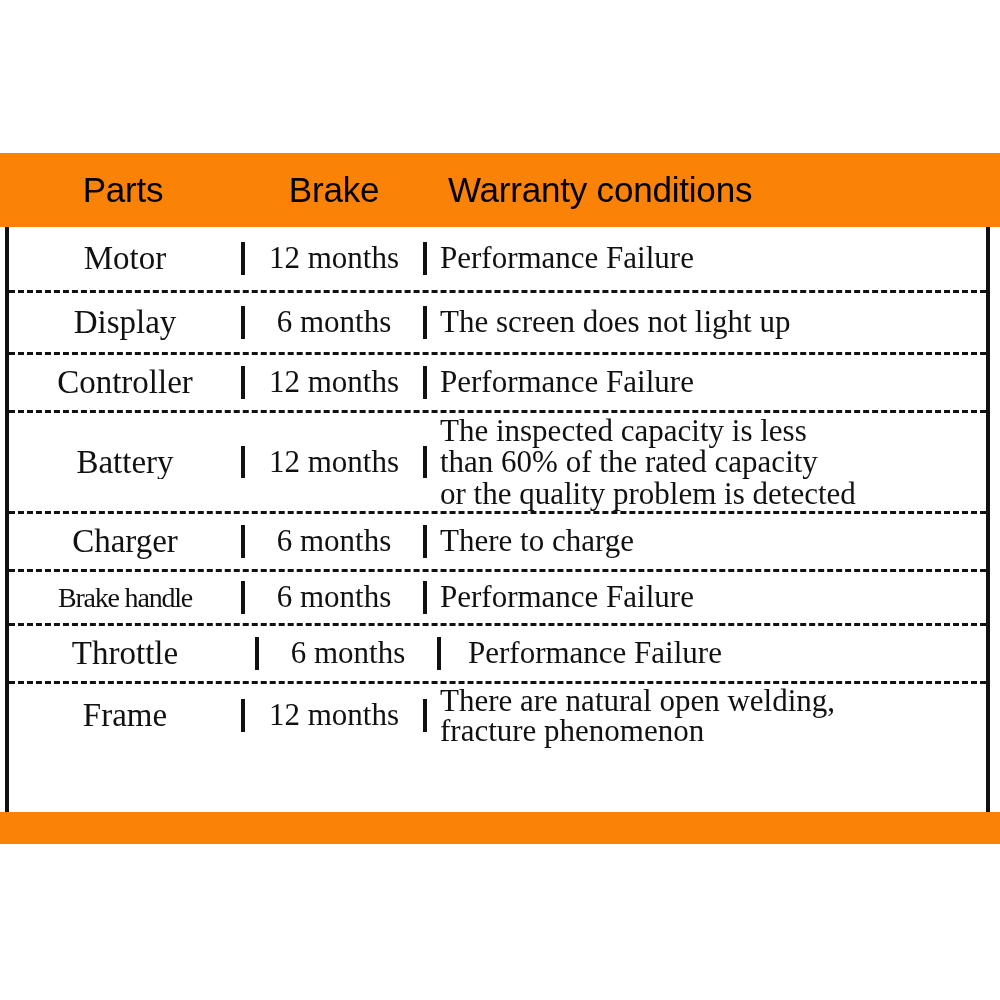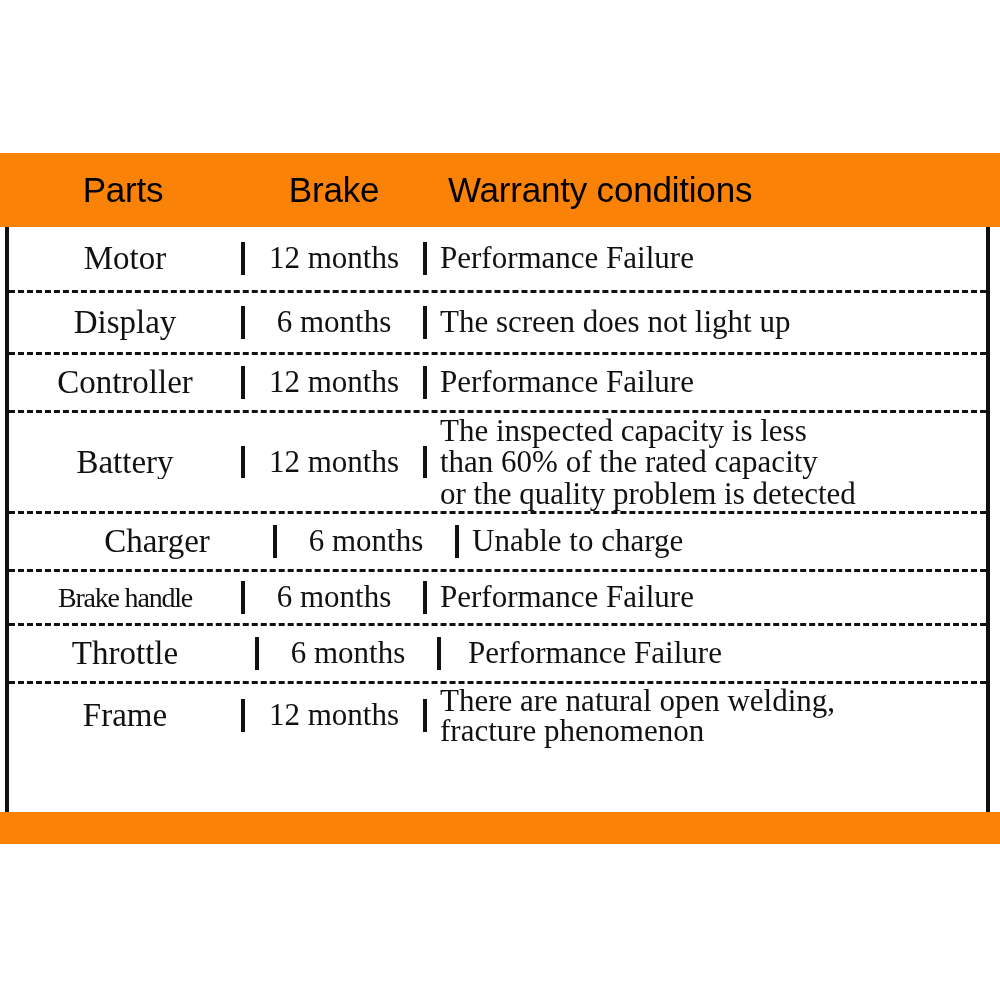--- a/index.html
+++ b/index.html
@@ -112,21 +112,21 @@
   .c-cond .ln {
     display: block;
     white-space: nowrap;
   }
 
   
   #row-0 { height: 63px; }
   #row-1 { height: 62px; }
   #row-2 { height: 58px; }
   #row-3 { height: 101px; }
-  #row-4 { height: 58px; padding-left: 32px; }
+  #row-4 { height: 58px; }
   #row-5 { height: 54px; }
   #row-6 { height: 58px; gap: 14px; }
   #row-7 { height: 66px; }
 
   
   #row-5 .c-part { font-size: 28px; letter-spacing: -1.2px; }
 
   
   #row-3 .c-cond { line-height: 1.02; font-size: 31px; }
   #row-7 .c-cond { line-height: 0.96; font-size: 31px; }
@@ -175,21 +175,21 @@
         <span class="ln">The inspected capacity is less</span>
         <span class="ln">than 60% of the rated capacity</span>
         <span class="ln">or the quality problem is detected</span>
       </div>
     </div>
 
     <div class="row" id="row-4">
       <div class="c-part">Charger</div>
       <div class="c-period">6 months</div>
       <div class="c-cond">
-        <span class="ln">Unable to charge</span>
+        <span class="ln">There to charge</span>
       </div>
     </div>
 
     <div class="row" id="row-5">
       <div class="c-part">Brake handle</div>
       <div class="c-period">6 months</div>
       <div class="c-cond">
         <span class="ln">Performance Failure</span>
       </div>
     </div>

